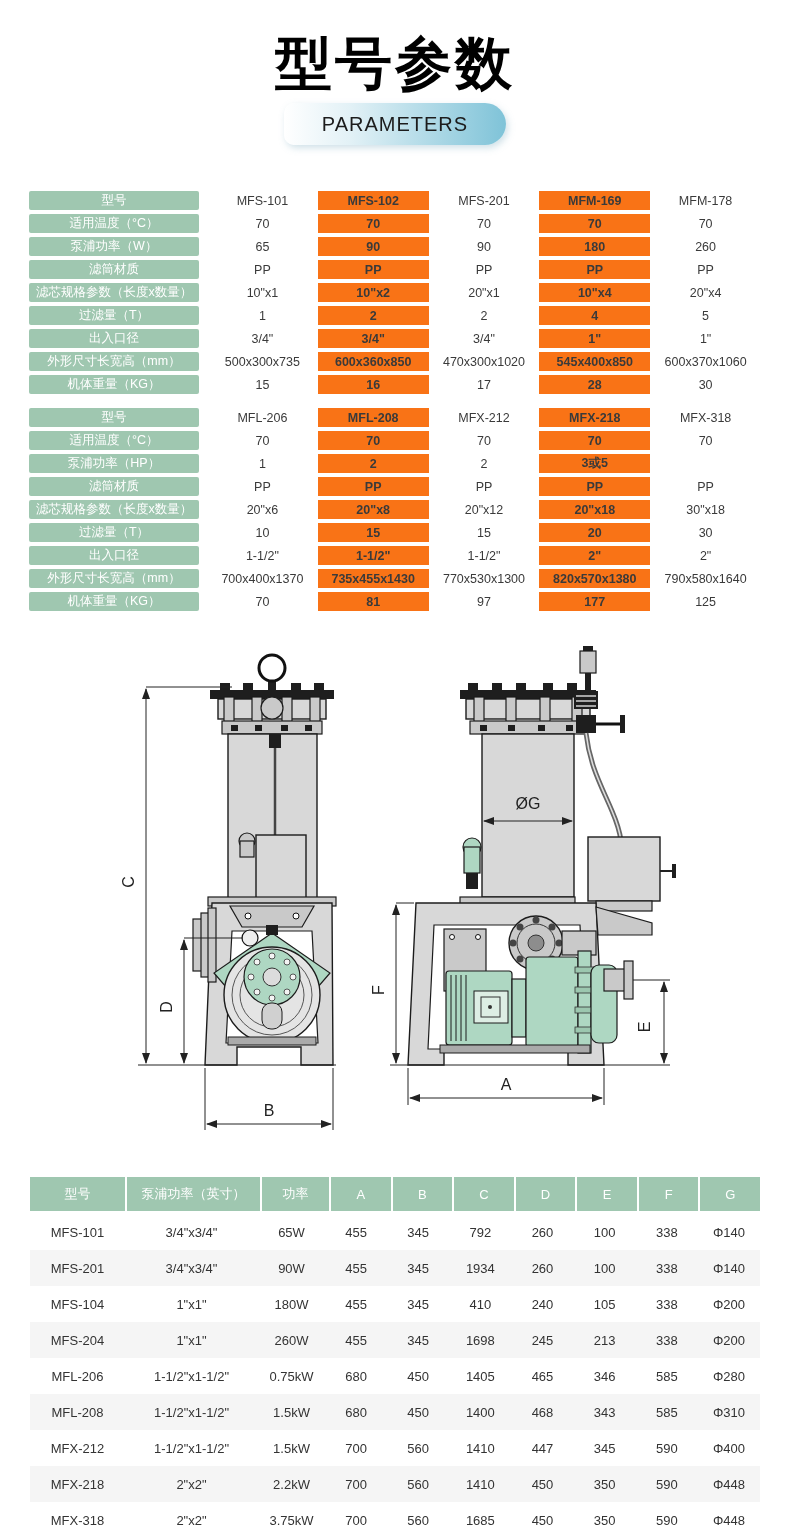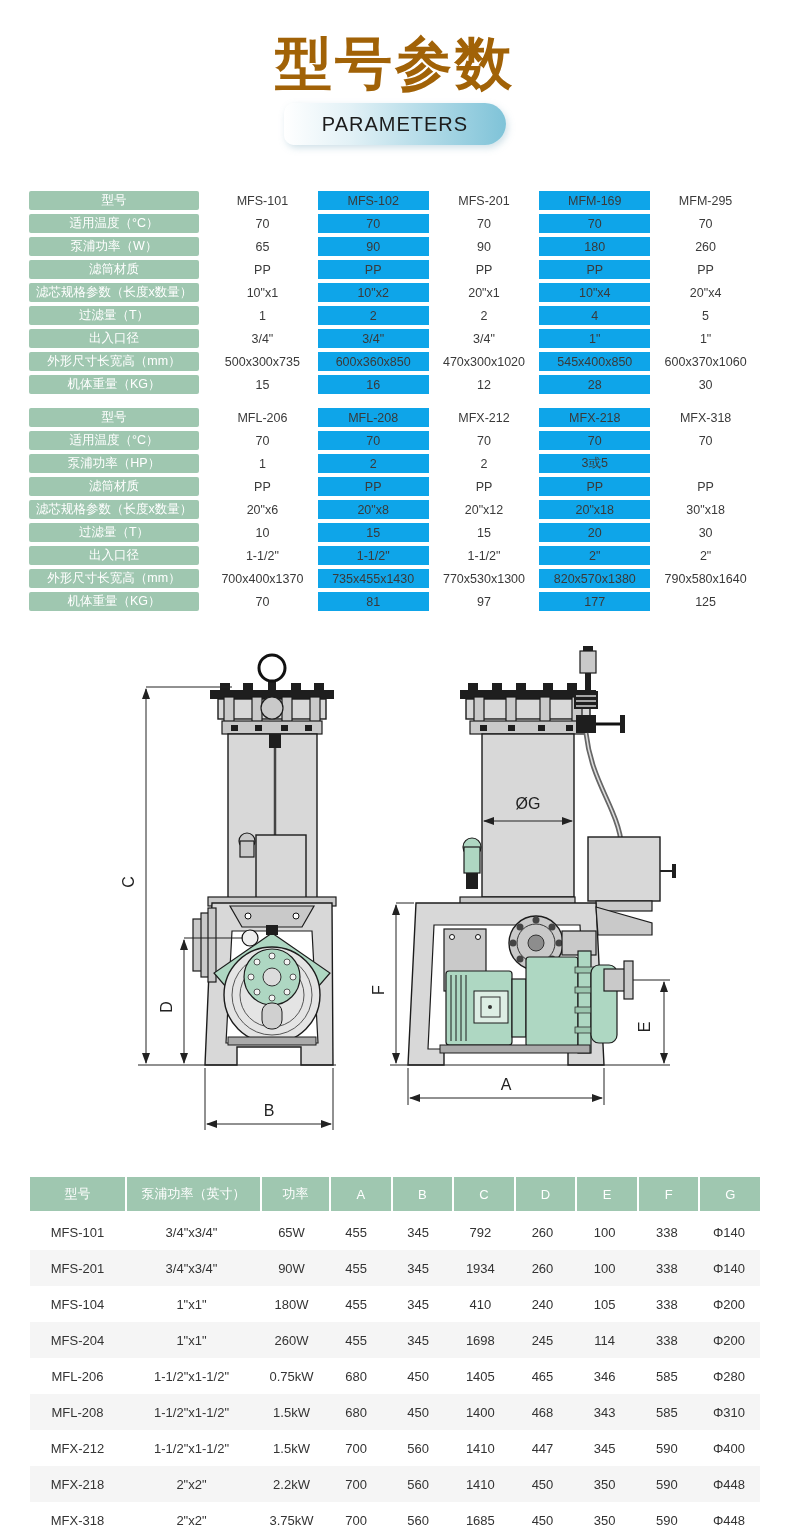--- a/index.html
+++ b/index.html
@@ -1,37 +1,37 @@
 <!DOCTYPE html>
 <html><head>
 <meta charset="utf-8">
 <style>
   * { margin:0; padding:0; box-sizing:border-box; }
   html,body { background:#fff; }
   body { width:790px; font-family:"Liberation Sans","DejaVu Sans",sans-serif; }
   .page { width:790px; min-height:1540px; background:#fff; overflow:hidden; }
 
   .title { padding-top:26px; text-align:center; font-size:57px; font-weight:800;
-           letter-spacing:3px; color:#a16207; }
+           letter-spacing:3px; color:#000000; }
   .badge { width:222px; height:42px; margin:0 auto 0; border-radius:12px 24px 24px 12px;
            background:linear-gradient(90deg,#ffffff 0%,#e2f1f6 30%,#7fc3d8 100%);
            display:flex; align-items:center; justify-content:center;
            box-shadow:2px 3px 7px rgba(120,170,190,.35); }
   .badge span { font-size:20px; color:#1c1c1c; letter-spacing:1px; }
 
   .spec-grid { display:grid; grid-template-columns:178px repeat(5,1fr); row-gap:4px;
                width:732px; margin:0 auto; }
   .spec-grid.first { margin-top:46px; }
   .spec-grid.second { margin-top:14px; }
   .spec-label { background:#9fc7b0; color:#fff; font-size:12.5px; height:19px;
                 display:flex; align-items:center; justify-content:center;
                 margin-right:8px; border-radius:2px; white-space:nowrap; }
   .spec-cell { font-size:12.5px; color:#3a3a3a; height:19px;
                display:flex; align-items:center; justify-content:center; white-space:nowrap; }
-  .spec-cell.shade { background:#0ea5e9; }
+  .spec-cell.shade { background:#f97316;font-weight:bold; }
 
   .diagram { width:790px; margin-top:24px; }
 
   .dim-table { width:730px; margin:18px auto 0; }
   .dim-head { display:grid; grid-template-columns:95px 133px 67px repeat(7,1fr); gap:2px; margin-bottom:3px; }
   .dim-head .hc { background:#9fc7b0; color:#fff; height:34px; font-size:13px;
                   display:flex; align-items:center; justify-content:center; }
   .dim-row { display:grid; grid-template-columns:95px 133px 67px repeat(7,1fr); }
   .dim-row.alt { background:#f5f5f5; }
   .dim-row .c { height:36px; font-size:13px; color:#333;
@@ -56,21 +56,21 @@
   <div class="badge">
     <span>PARAMETERS</span>
   </div>
 
   <section class="spec-grid first">
       <div class="spec-label">型号</div>
       <div class="spec-cell">MFS-101</div>
       <div class="spec-cell shade">MFS-102</div>
       <div class="spec-cell">MFS-201</div>
       <div class="spec-cell shade">MFM-169</div>
-      <div class="spec-cell">MFM-295</div>
+      <div class="spec-cell">MFM-178</div>
       <div class="spec-label">适用温度（°C）</div>
       <div class="spec-cell">70</div>
       <div class="spec-cell shade">70</div>
       <div class="spec-cell">70</div>
       <div class="spec-cell shade">70</div>
       <div class="spec-cell">70</div>
       <div class="spec-label">泵浦功率（W）</div>
       <div class="spec-cell">65</div>
       <div class="spec-cell shade">90</div>
       <div class="spec-cell">90</div>
@@ -102,21 +102,21 @@
       <div class="spec-cell">1"</div>
       <div class="spec-label">外形尺寸长宽高（mm）</div>
       <div class="spec-cell">500x300x735</div>
       <div class="spec-cell shade">600x360x850</div>
       <div class="spec-cell">470x300x1020</div>
       <div class="spec-cell shade">545x400x850</div>
       <div class="spec-cell">600x370x1060</div>
       <div class="spec-label">机体重量（KG）</div>
       <div class="spec-cell">15</div>
       <div class="spec-cell shade">16</div>
-      <div class="spec-cell">12</div>
+      <div class="spec-cell">17</div>
       <div class="spec-cell shade">28</div>
       <div class="spec-cell">30</div>
     </section>
   <section class="spec-grid second">
       <div class="spec-label">型号</div>
       <div class="spec-cell">MFL-206</div>
       <div class="spec-cell shade">MFL-208</div>
       <div class="spec-cell">MFX-212</div>
       <div class="spec-cell shade">MFX-218</div>
       <div class="spec-cell">MFX-318</div>
@@ -416,21 +416,21 @@
           <div class="c">Φ200</div>
         </div>
         <div class="dim-row alt">
           <div class="c">MFS-204</div>
           <div class="c">1"x1"</div>
           <div class="c">260W</div>
           <div class="c">455</div>
           <div class="c">345</div>
           <div class="c">1698</div>
           <div class="c">245</div>
-          <div class="c">114</div>
+          <div class="c">213</div>
           <div class="c">338</div>
           <div class="c">Φ200</div>
         </div>
         <div class="dim-row">
           <div class="c">MFL-206</div>
           <div class="c">1-1/2"x1-1/2"</div>
           <div class="c">0.75kW</div>
           <div class="c">680</div>
           <div class="c">450</div>
           <div class="c">1405</div>

